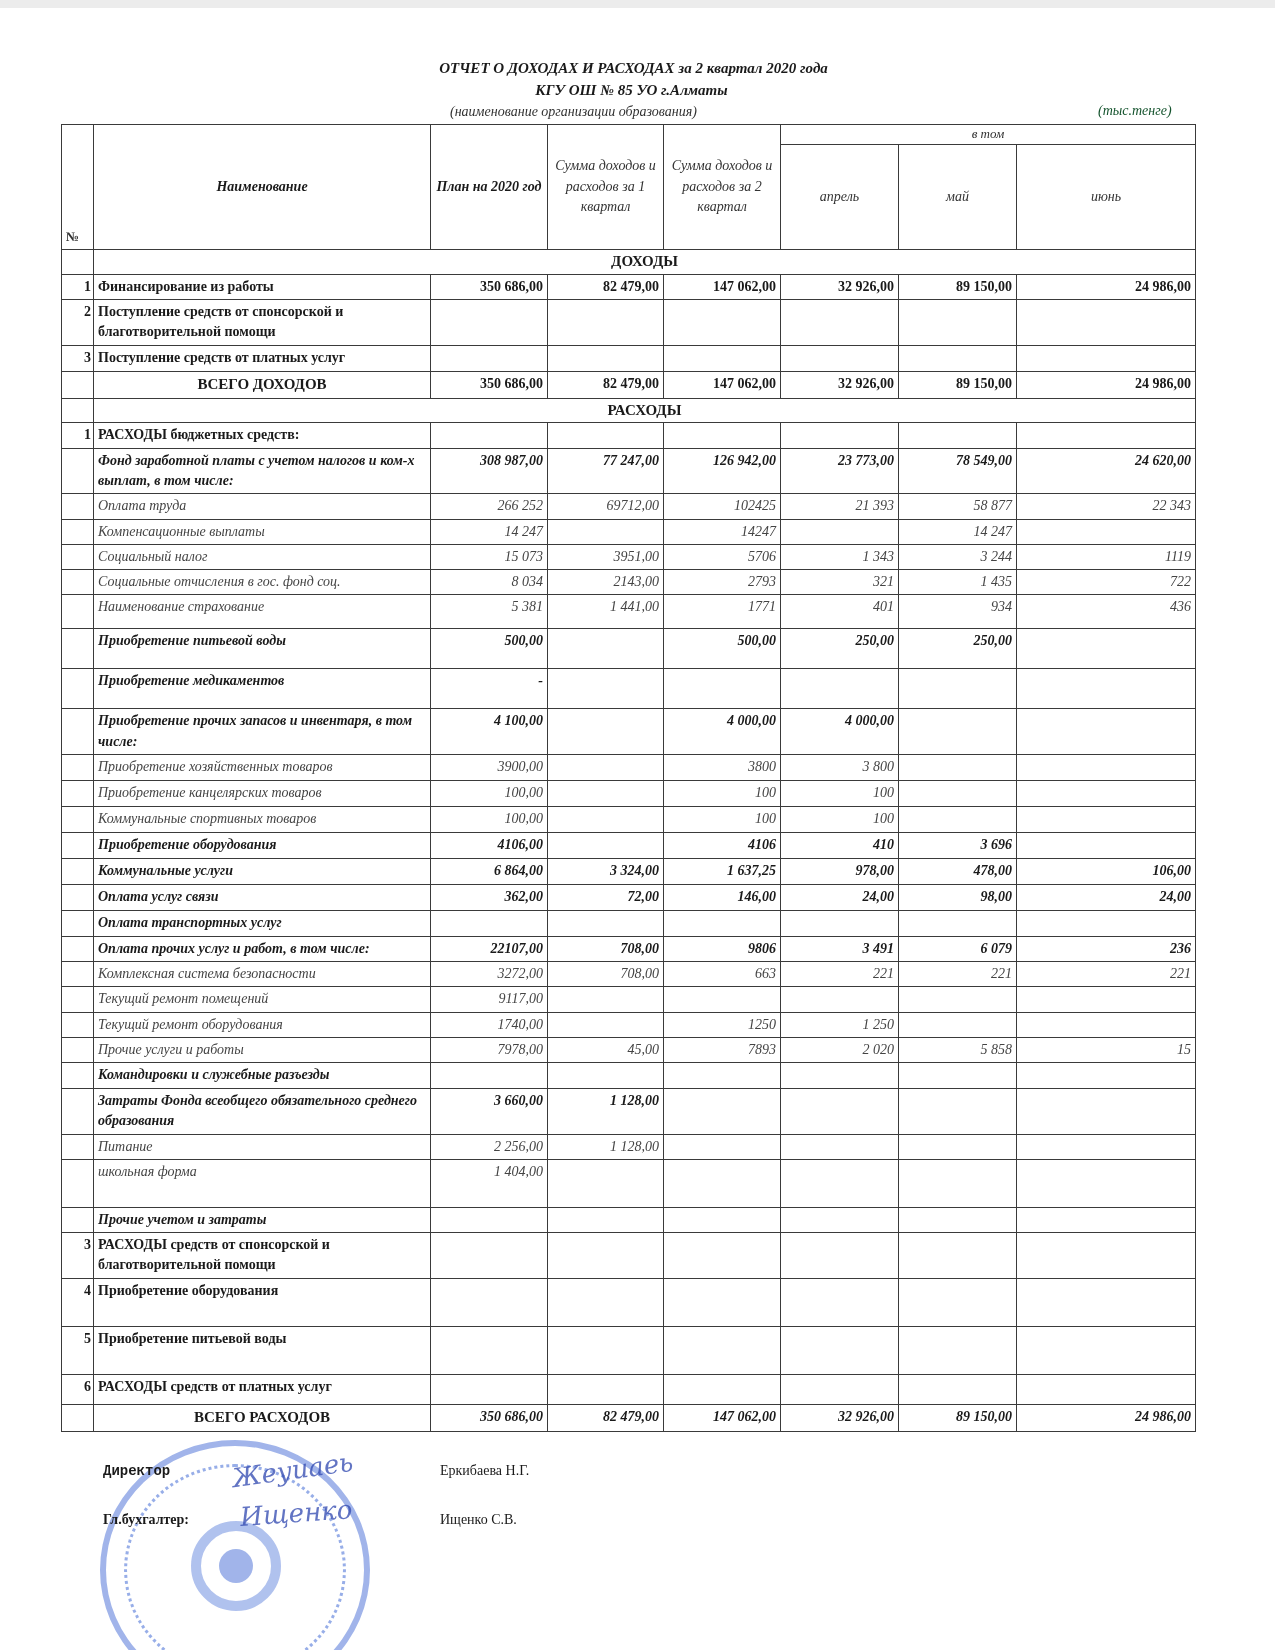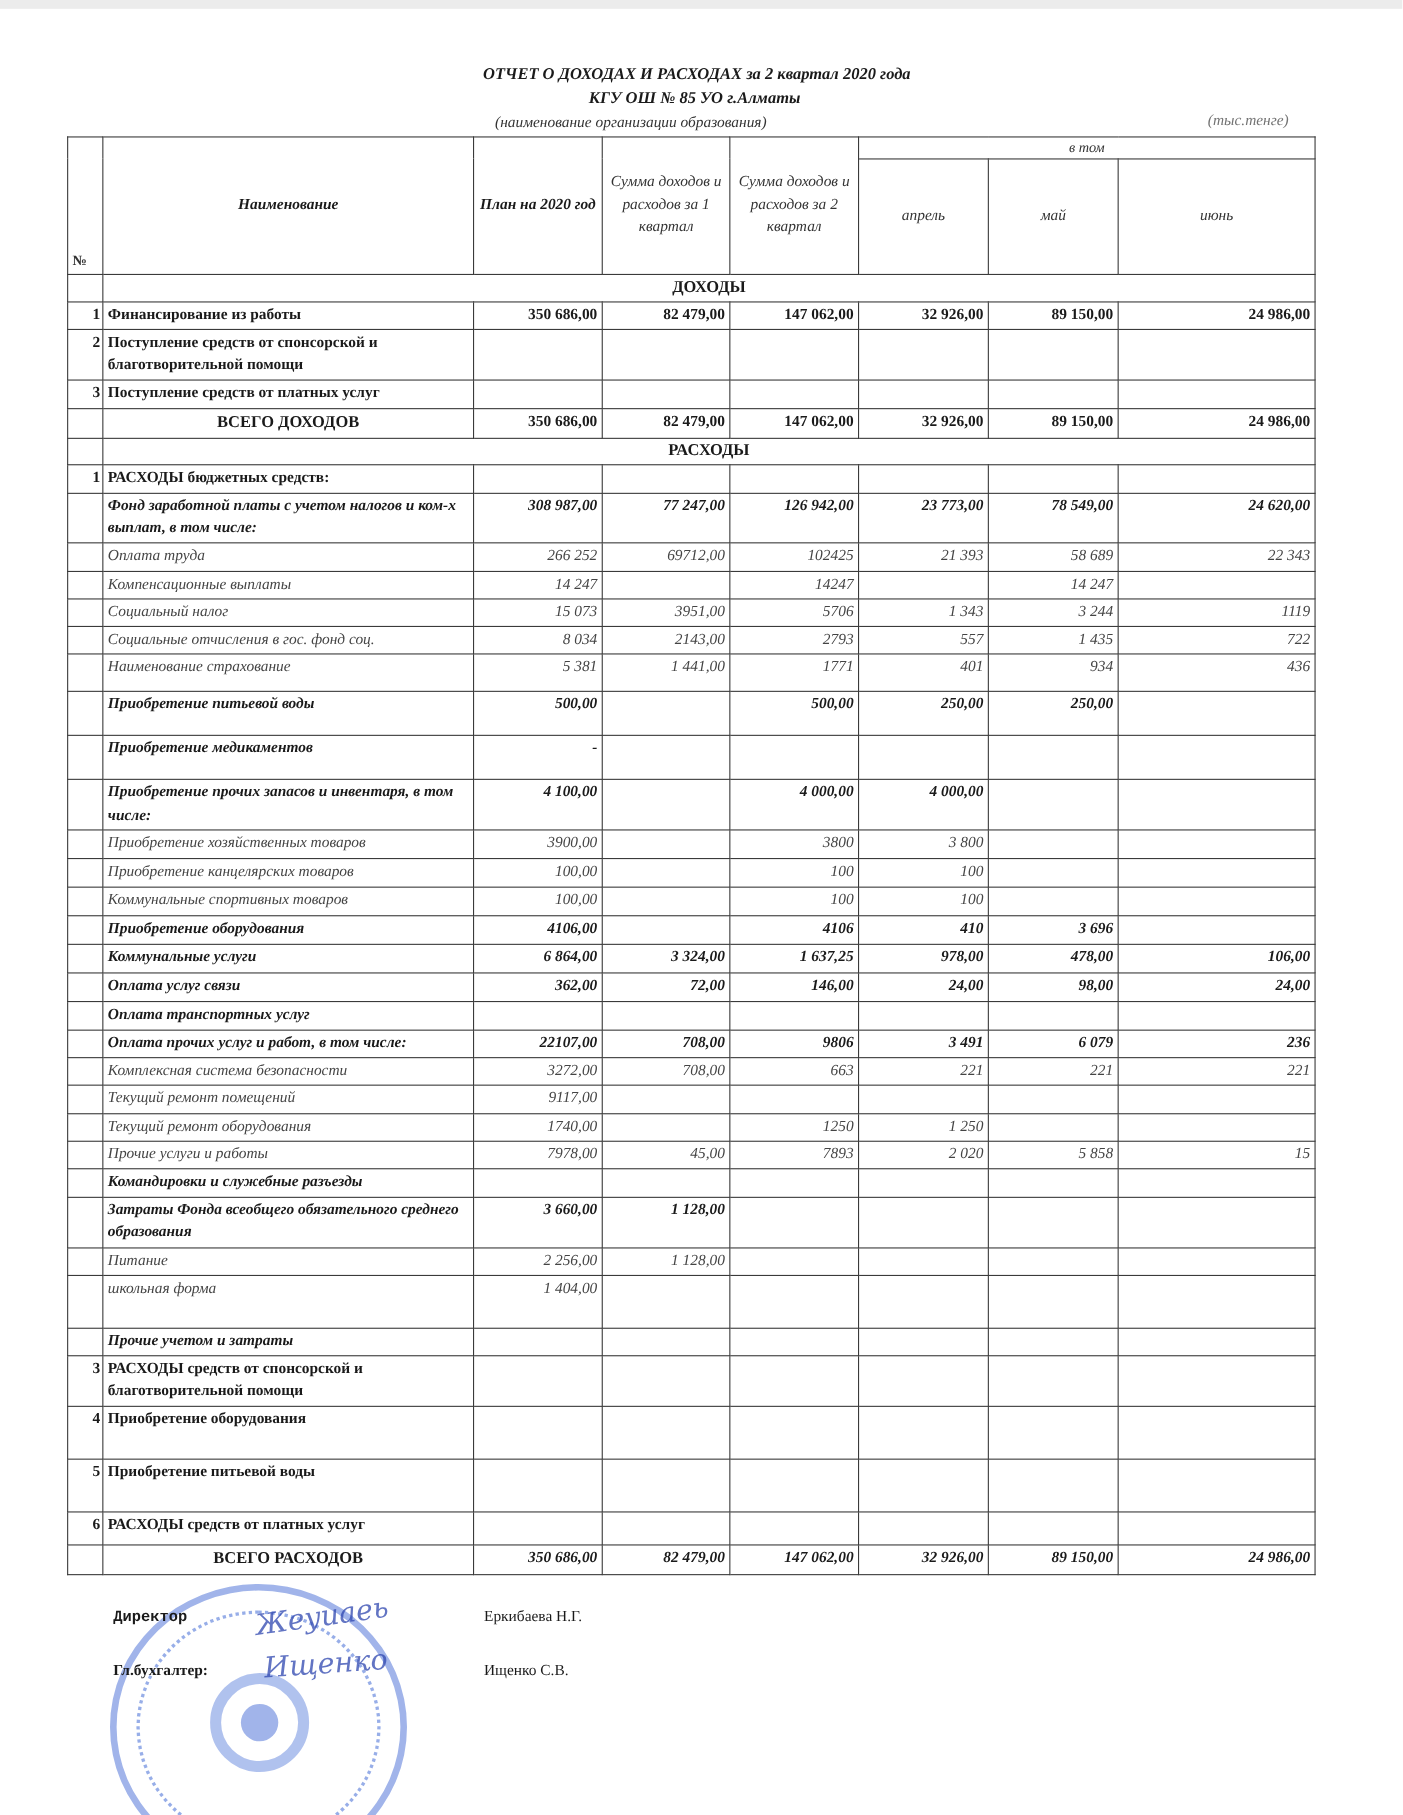--- a/index.html
+++ b/index.html
@@ -5,21 +5,21 @@
   html, body { margin: 0; padding: 0; }
   body {
     width: 1275px; height: 1650px; background: #ffffff; position: relative; overflow: hidden;
     font-family: "Liberation Serif", "DejaVu Serif", serif; color: #1a1a1a;
   }
   .page-edge { position: absolute; left: 0; top: 0; width: 1275px; height: 8px; background: #ececec; }
   .title { position: absolute; left: 0; width: 1275px; text-align: center; font-style: italic; font-weight: bold; font-size: 15px; }
   .t1 { top: 60px; left: -4px; }
   .t2 { top: 82px; left: -6px; }
   .subtitle { position: absolute; top: 104px; left: 450px; font-style: italic; font-size: 14px; color: #333; }
-  .units { position: absolute; top: 103px; left: 1098px; font-style: italic; font-size: 14px; color: #737373; }
+  .units { position: absolute; top: 103px; left: 1098px; font-style: italic; font-size: 14px; color: #14532d; }
 
   table.report {
     position: absolute; left: 61px; top: 124px; width: 1134px;
     border-collapse: collapse; table-layout: fixed; font-size: 14px;
   }
   table.report td, table.report th {
     border: 1.3px solid #3a3a3a; padding: 2px 4px; vertical-align: top; line-height: 1.45;
   }
   th { font-weight: normal; font-style: italic; text-align: center; vertical-align: middle !important; font-size: 14px; color: #333; }
   th.bold { font-weight: bold; color: #1a1a1a; margin-top: 44px; }
@@ -155,21 +155,21 @@
         <td class="v bi">78 549,00</td>
         <td class="v bi">24 620,00</td>
       </tr>
       <tr style="height:24px">
         <td class="num-col"></td>
         <td class="i">Оплата труда</td>
         <td class="v i">266 252</td>
         <td class="v i">69712,00</td>
         <td class="v i">102425</td>
         <td class="v i">21 393</td>
-        <td class="v i">58 689</td>
+        <td class="v i">58 877</td>
         <td class="v i">22 343</td>
       </tr>
       <tr style="height:22px">
         <td class="num-col"></td>
         <td class="i">Компенсационные выплаты</td>
         <td class="v i">14 247</td>
         <td class="v i"></td>
         <td class="v i">14247</td>
         <td class="v i"></td>
         <td class="v i">14 247</td>
@@ -184,21 +184,21 @@
         <td class="v i">1 343</td>
         <td class="v i">3 244</td>
         <td class="v i">1119</td>
       </tr>
       <tr style="height:22px">
         <td class="num-col"></td>
         <td class="i">Социальные отчисления в гос. фонд соц.</td>
         <td class="v i">8 034</td>
         <td class="v i">2143,00</td>
         <td class="v i">2793</td>
-        <td class="v i">557</td>
+        <td class="v i">321</td>
         <td class="v i">1 435</td>
         <td class="v i">722</td>
       </tr>
       <tr style="height:34px">
         <td class="num-col"></td>
         <td class="i">Наименование страхование</td>
         <td class="v i">5 381</td>
         <td class="v i">1 441,00</td>
         <td class="v i">1771</td>
         <td class="v i">401</td>

